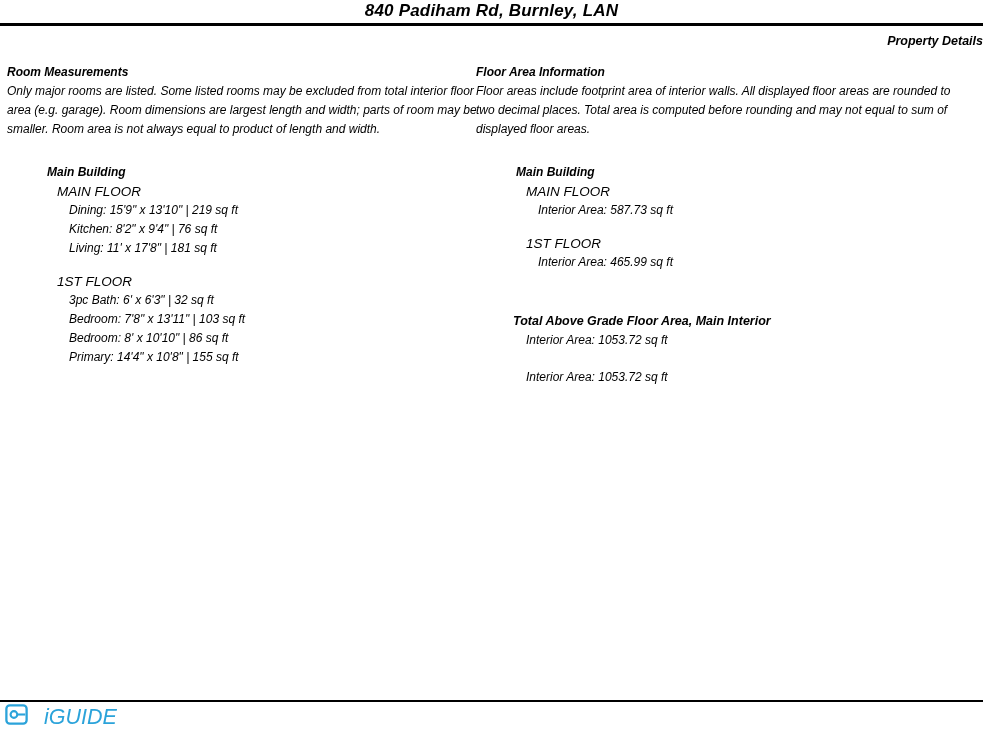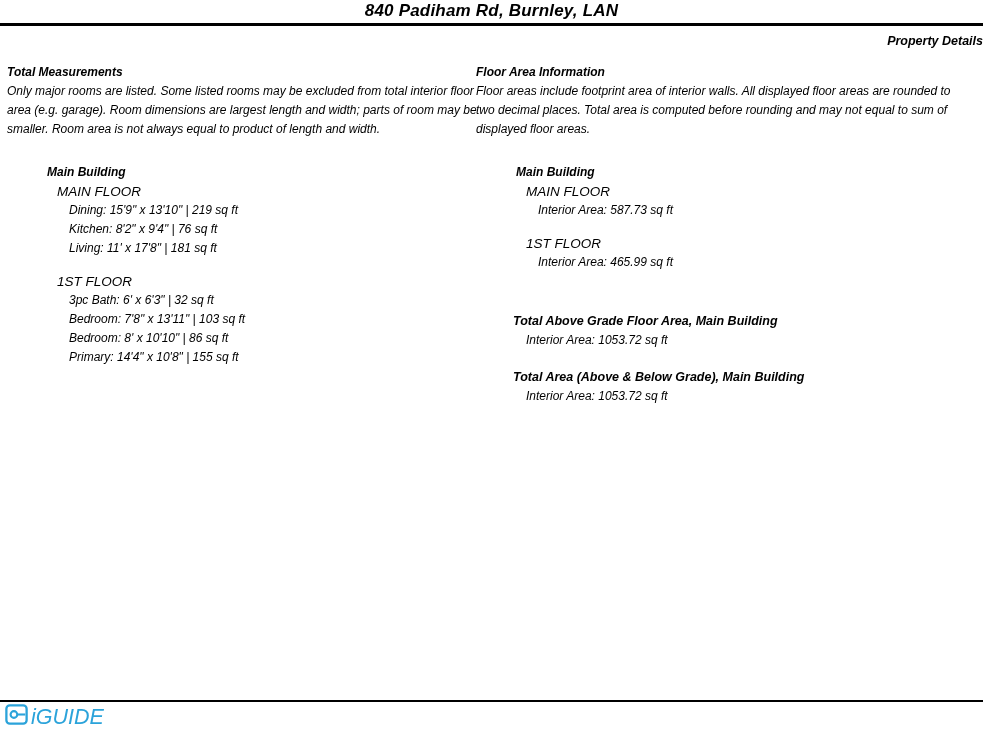--- a/index.html
+++ b/index.html
@@ -47,42 +47,42 @@
   .total-heading { padding-left: 37px; font-size: 12.5px; font-weight: bold; line-height: 19px; }
   .total-area { padding-left: 50px; font-size: 12px; line-height: 19px; }
 
   
   .footer-rule { position: absolute; top: 700px; left: 0; width: 983px; height: 2px; background: #000; }
   .footer-row {
     position: absolute; top: 704px; left: 5px; right: 4px;
     display: flex; justify-content: space-between; align-items: center;
   }
   .disclaimer { font-size: 10.5px; line-height: 14px; color: #000; padding-top: 4px; }
-  .brand { display: flex; align-items: center; color: #2ba3da; }
+  .brand { display: flex; align-items: center; color: #2ba3da; gap: 13px; }
   .brand-icon { display: block; }
   .brand-text {
     font-size: 21.5px; line-height: 24px; font-weight: 400;
     letter-spacing: 0px; margin-left: 3px; color: #2ba3da;
   }
 </style>
 </head>
 <body>
 
 <div class="page">
 
   <header>
     <div class="hdr-title">840 Padiham Rd, Burnley, LAN</div>
     <div class="hdr-rule"></div>
     <div class="hdr-subtitle">Property Details</div>
   </header>
 
   <div class="main">
 
     <section class="col col-left">
-      <div class="section-heading">Total Measurements</div>
+      <div class="section-heading">Room Measurements</div>
       <div class="section-desc">Only major rooms are listed. Some listed rooms may be excluded from total interior floor area (e.g. garage). Room dimensions are largest length and width; parts of room may be smaller. Room area is not always equal to product of length and width.</div>
 
       <div class="building">
         <div class="building-name">Main Building</div>
 
         <div class="floor-block">
           <div class="floor-name">MAIN FLOOR</div>
           <div class="room-line">Dining: 15'9" x 13'10" | 219 sq ft</div>
           <div class="room-line">Kitchen: 8'2" x 9'4" | 76 sq ft</div>
           <div class="room-line">Living: 11' x 17'8" | 181 sq ft</div>
@@ -111,25 +111,24 @@
         </div>
 
         <div class="floor-block">
           <div class="floor-name">1ST FLOOR</div>
           <div class="area-line">Interior Area: 465.99 sq ft</div>
         </div>
       </div>
 
       <div class="totals">
         <div class="total-block">
-          <div class="total-heading">Total Above Grade Floor Area, Main Building</div>
+          <div class="total-heading">Total Above Grade Floor Area, Main Interior</div>
           <div class="total-area">Interior Area: 1053.72 sq ft</div>
         </div>
         <div class="total-block">
-          <div class="total-heading">Total Area (Above &amp; Below Grade), Main Building</div>
           <div class="total-area">Interior Area: 1053.72 sq ft</div>
         </div>
       </div>
     </section>
 
   </div>
 
   <div class="footer-rule"></div>
   <div class="footer-row">
     <span class="brand">

